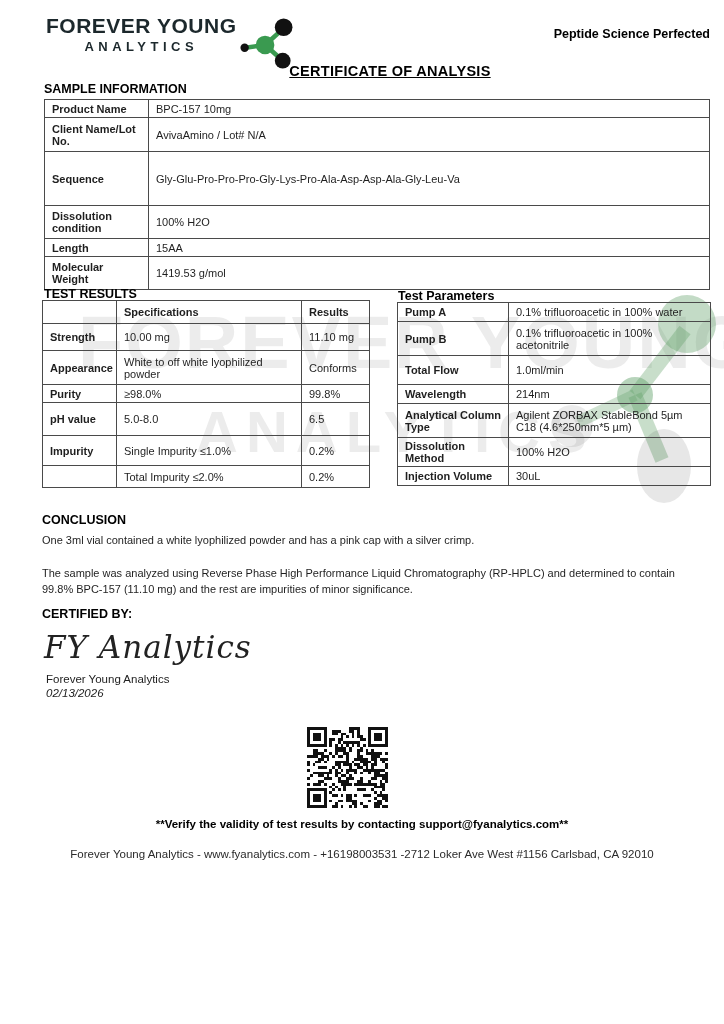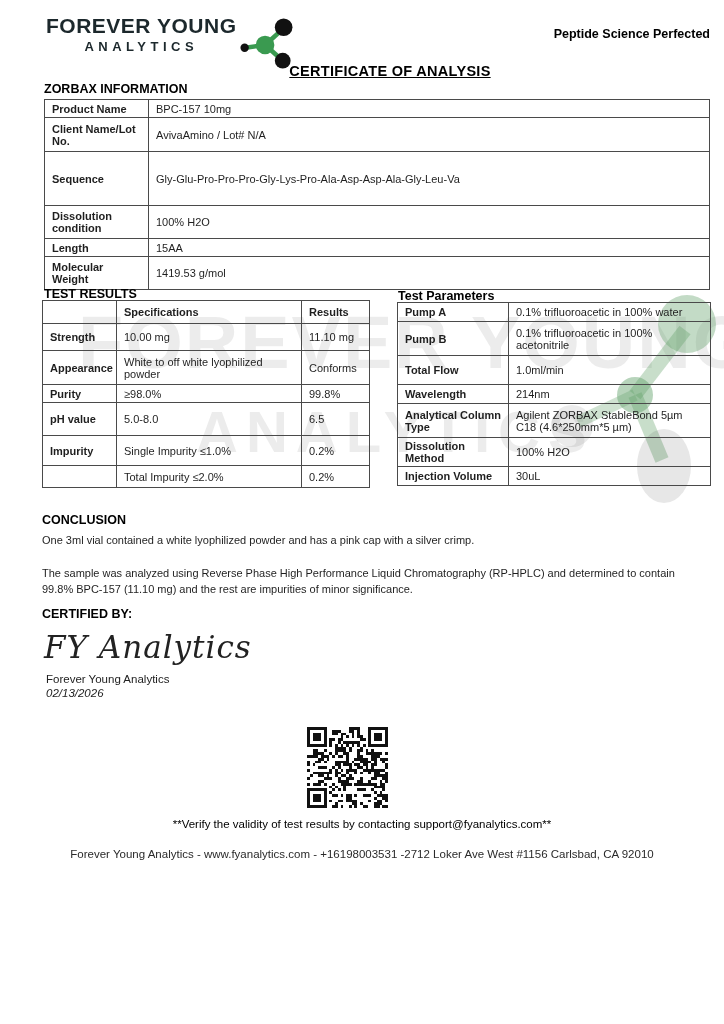--- a/index.html
+++ b/index.html
@@ -57,21 +57,21 @@
   
   .certified { position:absolute; left:42px; top:607px; }
   .signature { font-family:"DejaVu Serif",serif; font-style:italic; font-size:31px;
                color:#222; margin-top:8px; margin-left:2px; letter-spacing:1px; }
   .cert-name { font-size:11.5px; margin-top:8px; margin-left:4px; color:#222; }
   .cert-date { font-size:11.5px; margin-top:2px; margin-left:4px; color:#222;font-style:italic; }
 
   
   .qr-box { position:absolute; left:307px; top:727px; width:81px; height:81px; background:#fff; }
   .verify-line { position:absolute; left:0; top:818px; width:724px; text-align:center;
-                 font-size:11.5px; font-weight:normal; color:#000; }
+                 font-size:11.5px; font-weight:bold; color:#000; }
   .contact-line { position:absolute; left:0; top:848px; width:724px; text-align:center;
                   font-size:11.5px; color:#2a2a2a; }
 </style>
 </head>
 <body>
 
 <div class="page">
 
   <div class="wm">
     <div class="wm-l1">FOREVER YOUNG</div>
@@ -102,21 +102,21 @@
         <circle cx="29" cy="29" r="10" fill="#3a9a50"></circle>
         <circle cx="49" cy="10" r="9.5" fill="#111"></circle>
         <circle cx="48" cy="46" r="8.5" fill="#111"></circle>
       </svg>
     </div>
     <div class="tagline">Peptide Science Perfected</div>
     <div class="doc-title-wrap">
       <span class="doc-title">CERTIFICATE OF ANALYSIS</span>
     </div>
 
-    <div class="sec-h sample-head">ZORBAX INFORMATION</div>
+    <div class="sec-h sample-head">SAMPLE INFORMATION</div>
     <table class="sample-table">
       <tbody>
           <tr style="height:18px">
         <td class="lbl">Product Name</td>
         <td>BPC-157 10mg</td>
       </tr>
       <tr style="height:34px">
         <td class="lbl">Client Name/Lot No.</td>
         <td>AvivaAmino / Lot# N/A</td>
       </tr>

